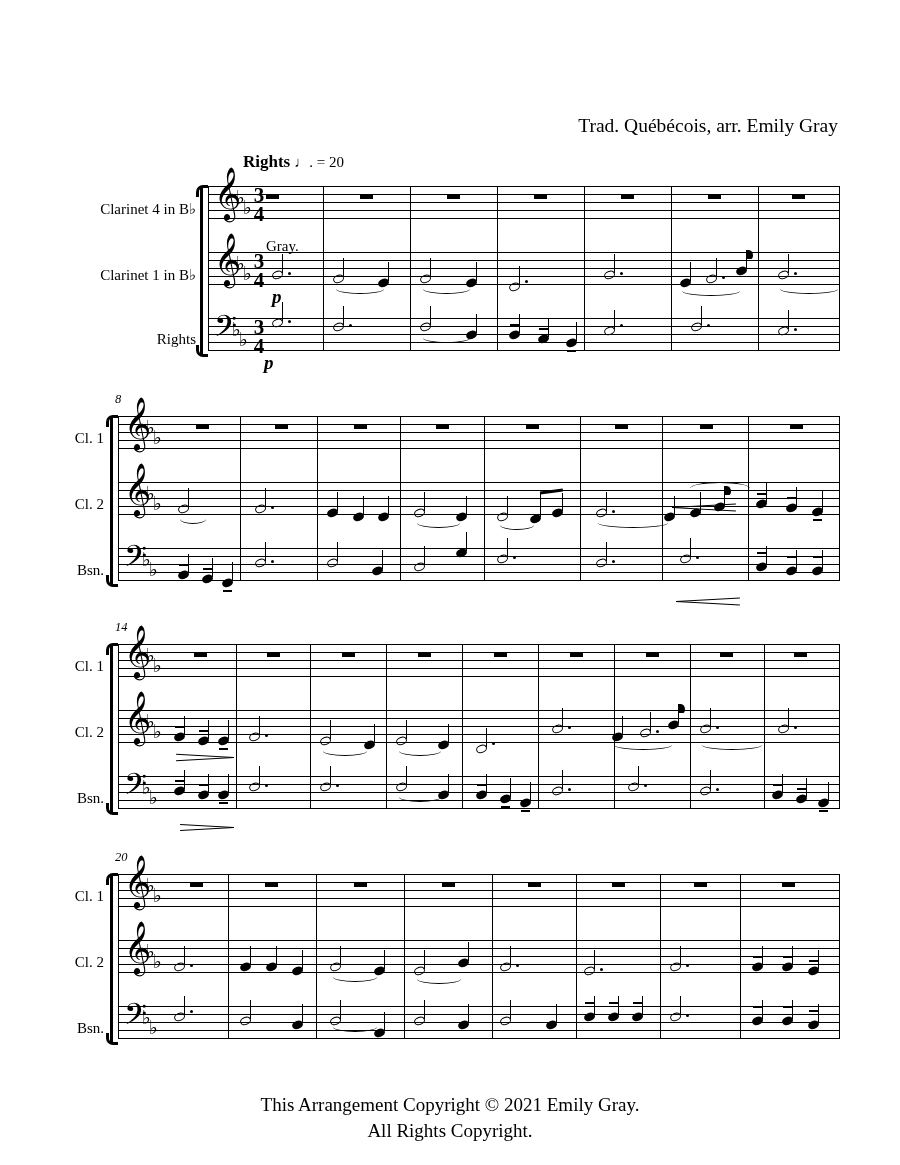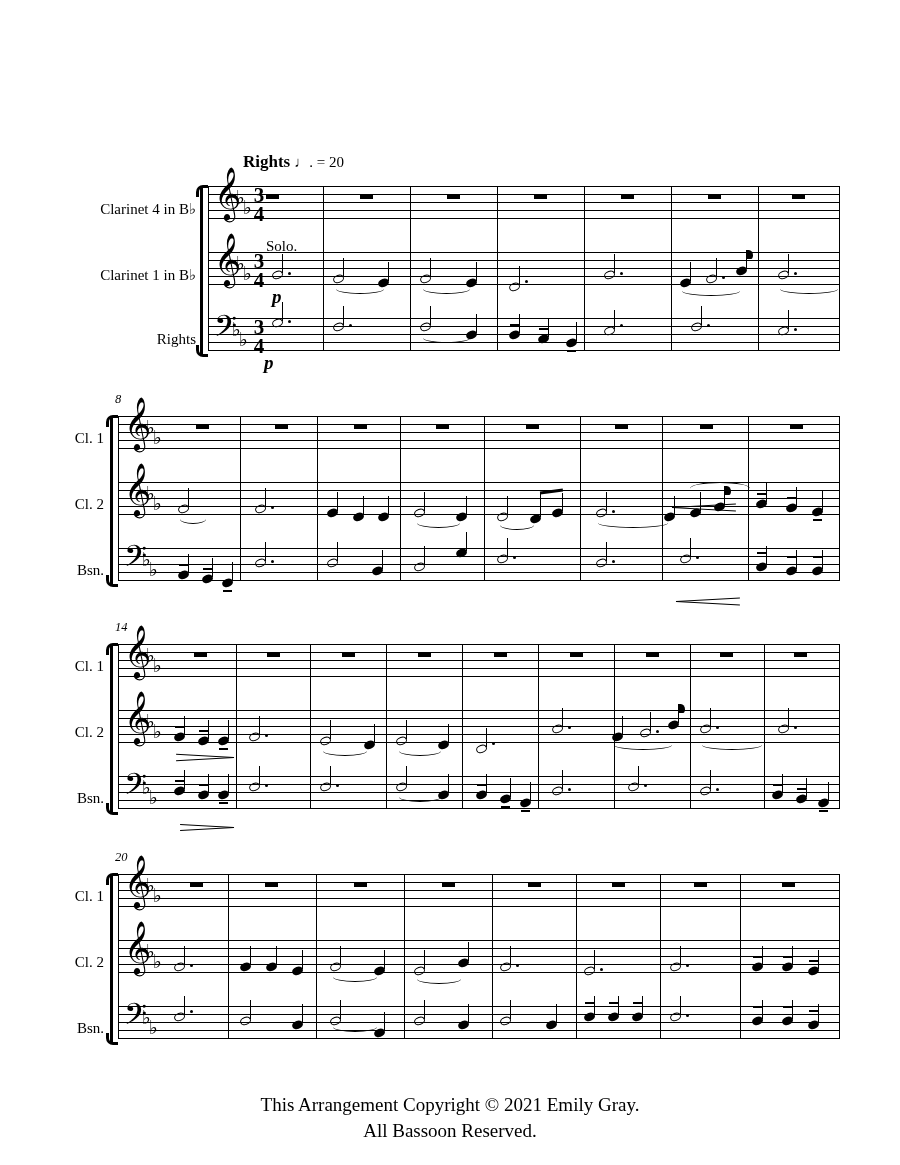--- a/index.html
+++ b/index.html
@@ -230,20 +230,21 @@
   .hairpin.cresc .a { top: 5px; transform: rotate(-3.2deg); }
   .hairpin.cresc .b { top: 5px; transform: rotate(3.2deg); }
   .hairpin.dim .a { top: 5px; transform-origin: right center; transform: rotate(3.2deg); }
   .hairpin.dim .b { top: 5px; transform-origin: right center; transform: rotate(-3.2deg); }
 </style>
 </head>
 <body>
 
 <div class="page">
 
+  <div class="composer">Trad. Québécois, arr. Emily Gray</div>
 
   <div class="tempo">
     <span>Rights</span><span class="note-eq">♩. = 20</span>
   </div>
 
   <div class="system" style="top:0;height:380px;">
 
     <div class="sys-label" style="top:200px;left:0px;width:196px;">Clarinet 4 in B♭</div>
     <div class="sys-label" style="top:266px;left:0px;width:196px;">Clarinet 1 in B♭</div>
     <div class="sys-label" style="top:331px;left:0px;width:196px;">Rights</div>
@@ -311,21 +312,21 @@
     <div class="barline" style="left:839px;top:186px;height:164px;"></div>
 
     <div class="rest-whole" style="left:266px;top:194px;"></div>
     <div class="rest-whole" style="left:360px;top:194px;"></div>
     <div class="rest-whole" style="left:447px;top:194px;"></div>
     <div class="rest-whole" style="left:534px;top:194px;"></div>
     <div class="rest-whole" style="left:621px;top:194px;"></div>
     <div class="rest-whole" style="left:708px;top:194px;"></div>
     <div class="rest-whole" style="left:792px;top:194px;"></div>
 
-    <div class="text-mark" style="left:266px;top:238px;">Solo.</div>
+    <div class="text-mark" style="left:266px;top:238px;">Gray.</div>
 
     <div class="dyn" style="left:272px;top:286px;">p</div>
     <div class="dyn" style="left:264px;top:352px;">p</div>
 
     <div class="note hollow" style="left:272px;top:271px;"></div>
     <div class="stem" style="left:282px;top:254px;height:19px;"></div>
     <div class="dot" style="left:288px;top:272px;"></div>
 
     <div class="note hollow" style="left:333px;top:275px;"></div>
     <div class="stem" style="left:343px;top:258px;height:19px;"></div>
@@ -920,15 +921,15 @@
     <div class="stem" style="left:762px;top:1000px;height:19px;"></div>
     <div class="note" style="left:782px;top:1017px;"></div>
     <div class="tenuto" style="left:783px;top:1006px;"></div>
     <div class="stem" style="left:792px;top:1000px;height:19px;"></div>
     <div class="note" style="left:808px;top:1021px;"></div>
     <div class="tenuto" style="left:809px;top:1010px;"></div>
     <div class="stem" style="left:818px;top:1004px;height:19px;"></div>
   </div>
 
   <div class="footer line1">This Arrangement Copyright © 2021 Emily Gray.</div>
-  <div class="footer line2">All Bassoon Reserved.</div>
+  <div class="footer line2">All Rights Copyright.</div>
 
 </div>
 
 </body></html>

